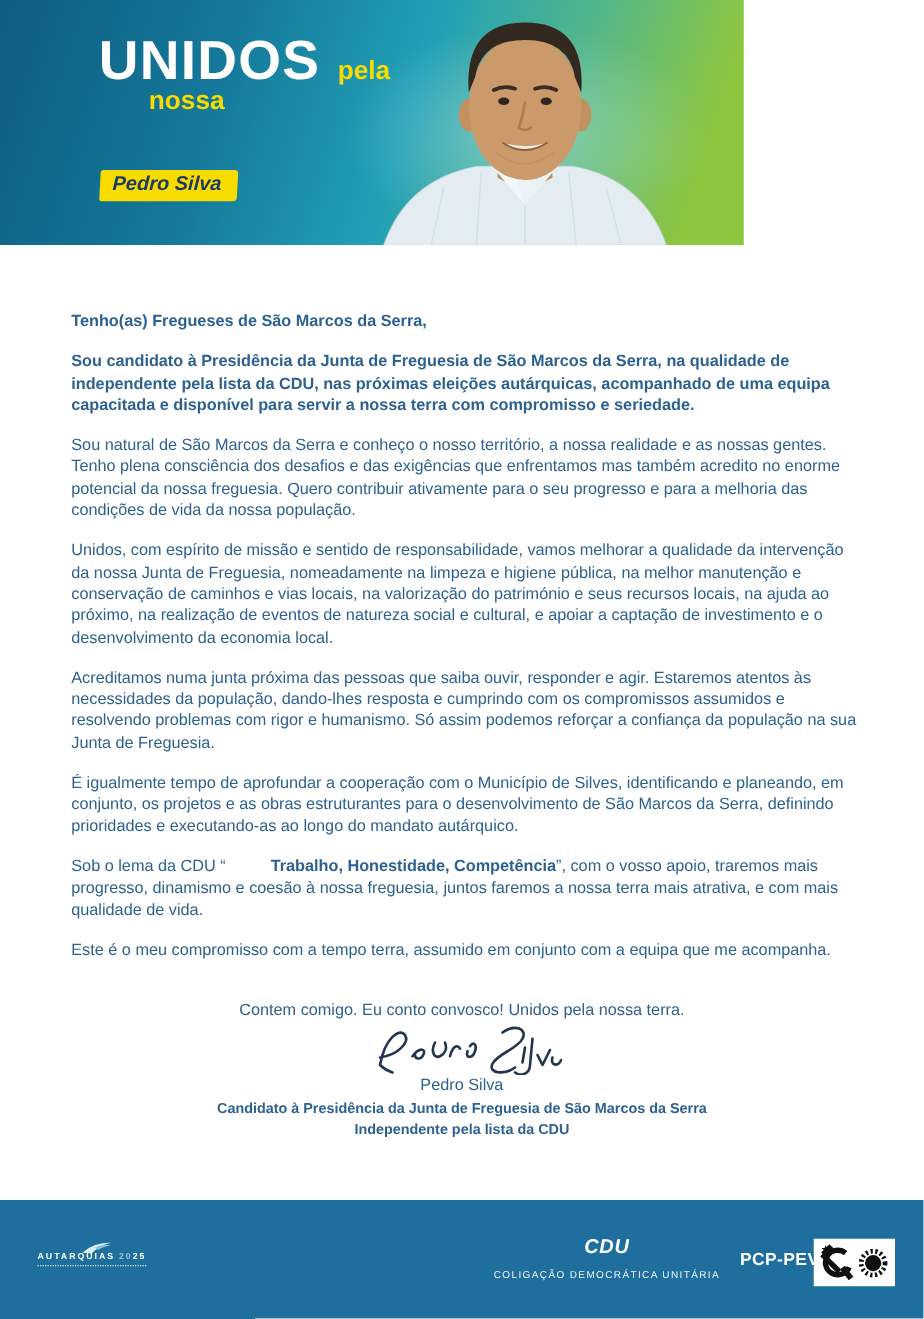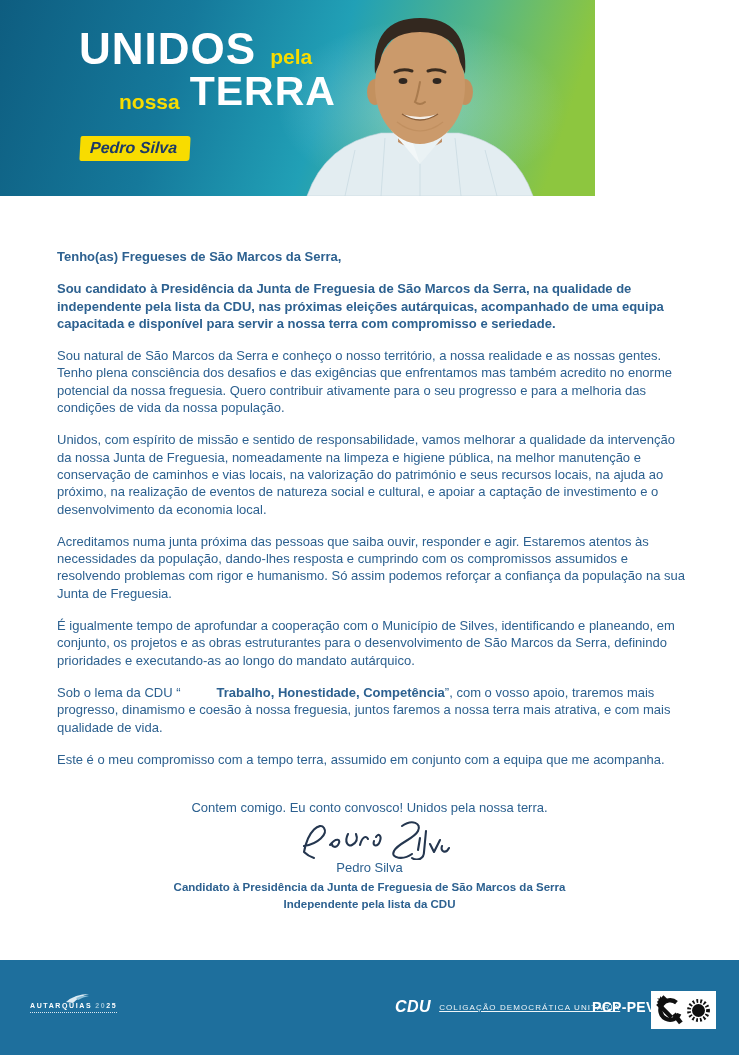--- a/index.html
+++ b/index.html
@@ -15,21 +15,21 @@
     position:absolute; top:0; left:0; width:595px; height:196px;
     background:linear-gradient(108deg,#0e5d80 0%,#15799b 30%,#21a0b6 54%,#55b787 74%,#8dc63f 92%);
   }
   .hero-glow {
     position:absolute; right:30px; top:0; width:320px; height:196px;
     background:radial-gradient(closest-side at 55% 55%, rgba(215,243,250,.38), rgba(215,243,250,0));
   }
   .portrait { position:absolute; right:40px; bottom:0; }
   .hero-title { position:absolute; left:79px; top:26px; color:#ffffff; font-weight:bold; line-height:1.05; }
   .t-line1 { display:flex; align-items:baseline; gap:14px; }
-  .t-line2 { display:flex; align-items:flex-end; gap:10px; padding-left:40px; margin-top:-2px; }
+  .t-line2 { display:flex; align-items:center; gap:10px; padding-left:40px; margin-top:-2px; }
   .t-big  { font-size:44px; letter-spacing:1px; }
   .t-big2 { font-size:41px; letter-spacing:1px; }
   .t-accent { font-size:21px; color:#f8dc00; font-weight:bold; }
   .name-tag {
     position:absolute; left:80px; top:136px;
     background:#f8dc00; color:#1d3a66;
     font-style:italic; font-weight:bold; font-size:16px;
     padding:3px 13px 4px 10px; transform:skewX(-3deg);
     border-radius:2px 3px 3px 2px;
   }
@@ -52,23 +52,23 @@
   
   .footer { position:absolute; left:0; bottom:0; width:739px; height:95px; background:#1e6f9d; color:#fff; }
   .autq { position:absolute; left:30px; top:42px; }
   .autq-swoosh { position:absolute; left:36px; top:-9px; }
   .autq-text {
     font-size:7px; font-weight:bold; letter-spacing:1.6px;
     padding-bottom:3px; border-bottom:1px dotted rgba(255,255,255,.85); white-space:nowrap;
   }
   .year-light { color:#9cc3d8; margin-left:3px; }
   .year-bold  { color:#ffffff; }
-  .cdu-lockup { position:absolute; left:395px; top:47px; transform:translateY(-50%); display:flex; align-items:center; gap:8px; white-space:nowrap; }
+  .cdu-lockup { position:absolute; left:395px; top:47px; transform:translateY(-50%); display:flex; align-items:center; gap:8px; white-space:nowrap;flex-direction:column; }
   .cdu-acronym { font-size:16px; font-weight:bold; font-style:italic; letter-spacing:.5px; }
-  .cdu-full { font-size:8px; letter-spacing:1.1px; color:rgba(255,255,255,.93);text-decoration:underline; }
+  .cdu-full { font-size:8px; letter-spacing:1.1px; color:rgba(255,255,255,.93); }
   .pcp-pev { position:absolute; left:592px; top:47px; transform:translateY(-50%); font-size:14px; font-weight:bold; letter-spacing:.3px; }
   .symbols-box {
     position:absolute; left:651px; top:31px; width:65px; height:38px; background:#ffffff;
     display:flex; align-items:center; justify-content:space-around; padding:0 3px;
   }
 </style>
 </head>
 <body>
 
 <div class="page">
@@ -110,21 +110,20 @@
       <path d="M112,112 Q135,130 158,112" stroke="#b78655" stroke-width="1.2" fill="none" opacity=".5"></path>
     </svg>
 
     <div class="hero-title">
       <div class="t-line1">
         <span class="t-big">UNIDOS</span>
         <span class="t-accent">pela</span>
       </div>
       <div class="t-line2">
         <span class="t-accent">nossa</span>
-        <span class="t-big2">TERRA</span>
       </div>
     </div>
 
     <div class="name-tag">
       <span>Pedro Silva</span>
     </div>
   </header>
 
   <main class="letter">
     <p class="b">Tenho(as) Fregueses de São Marcos da Serra,</p>

